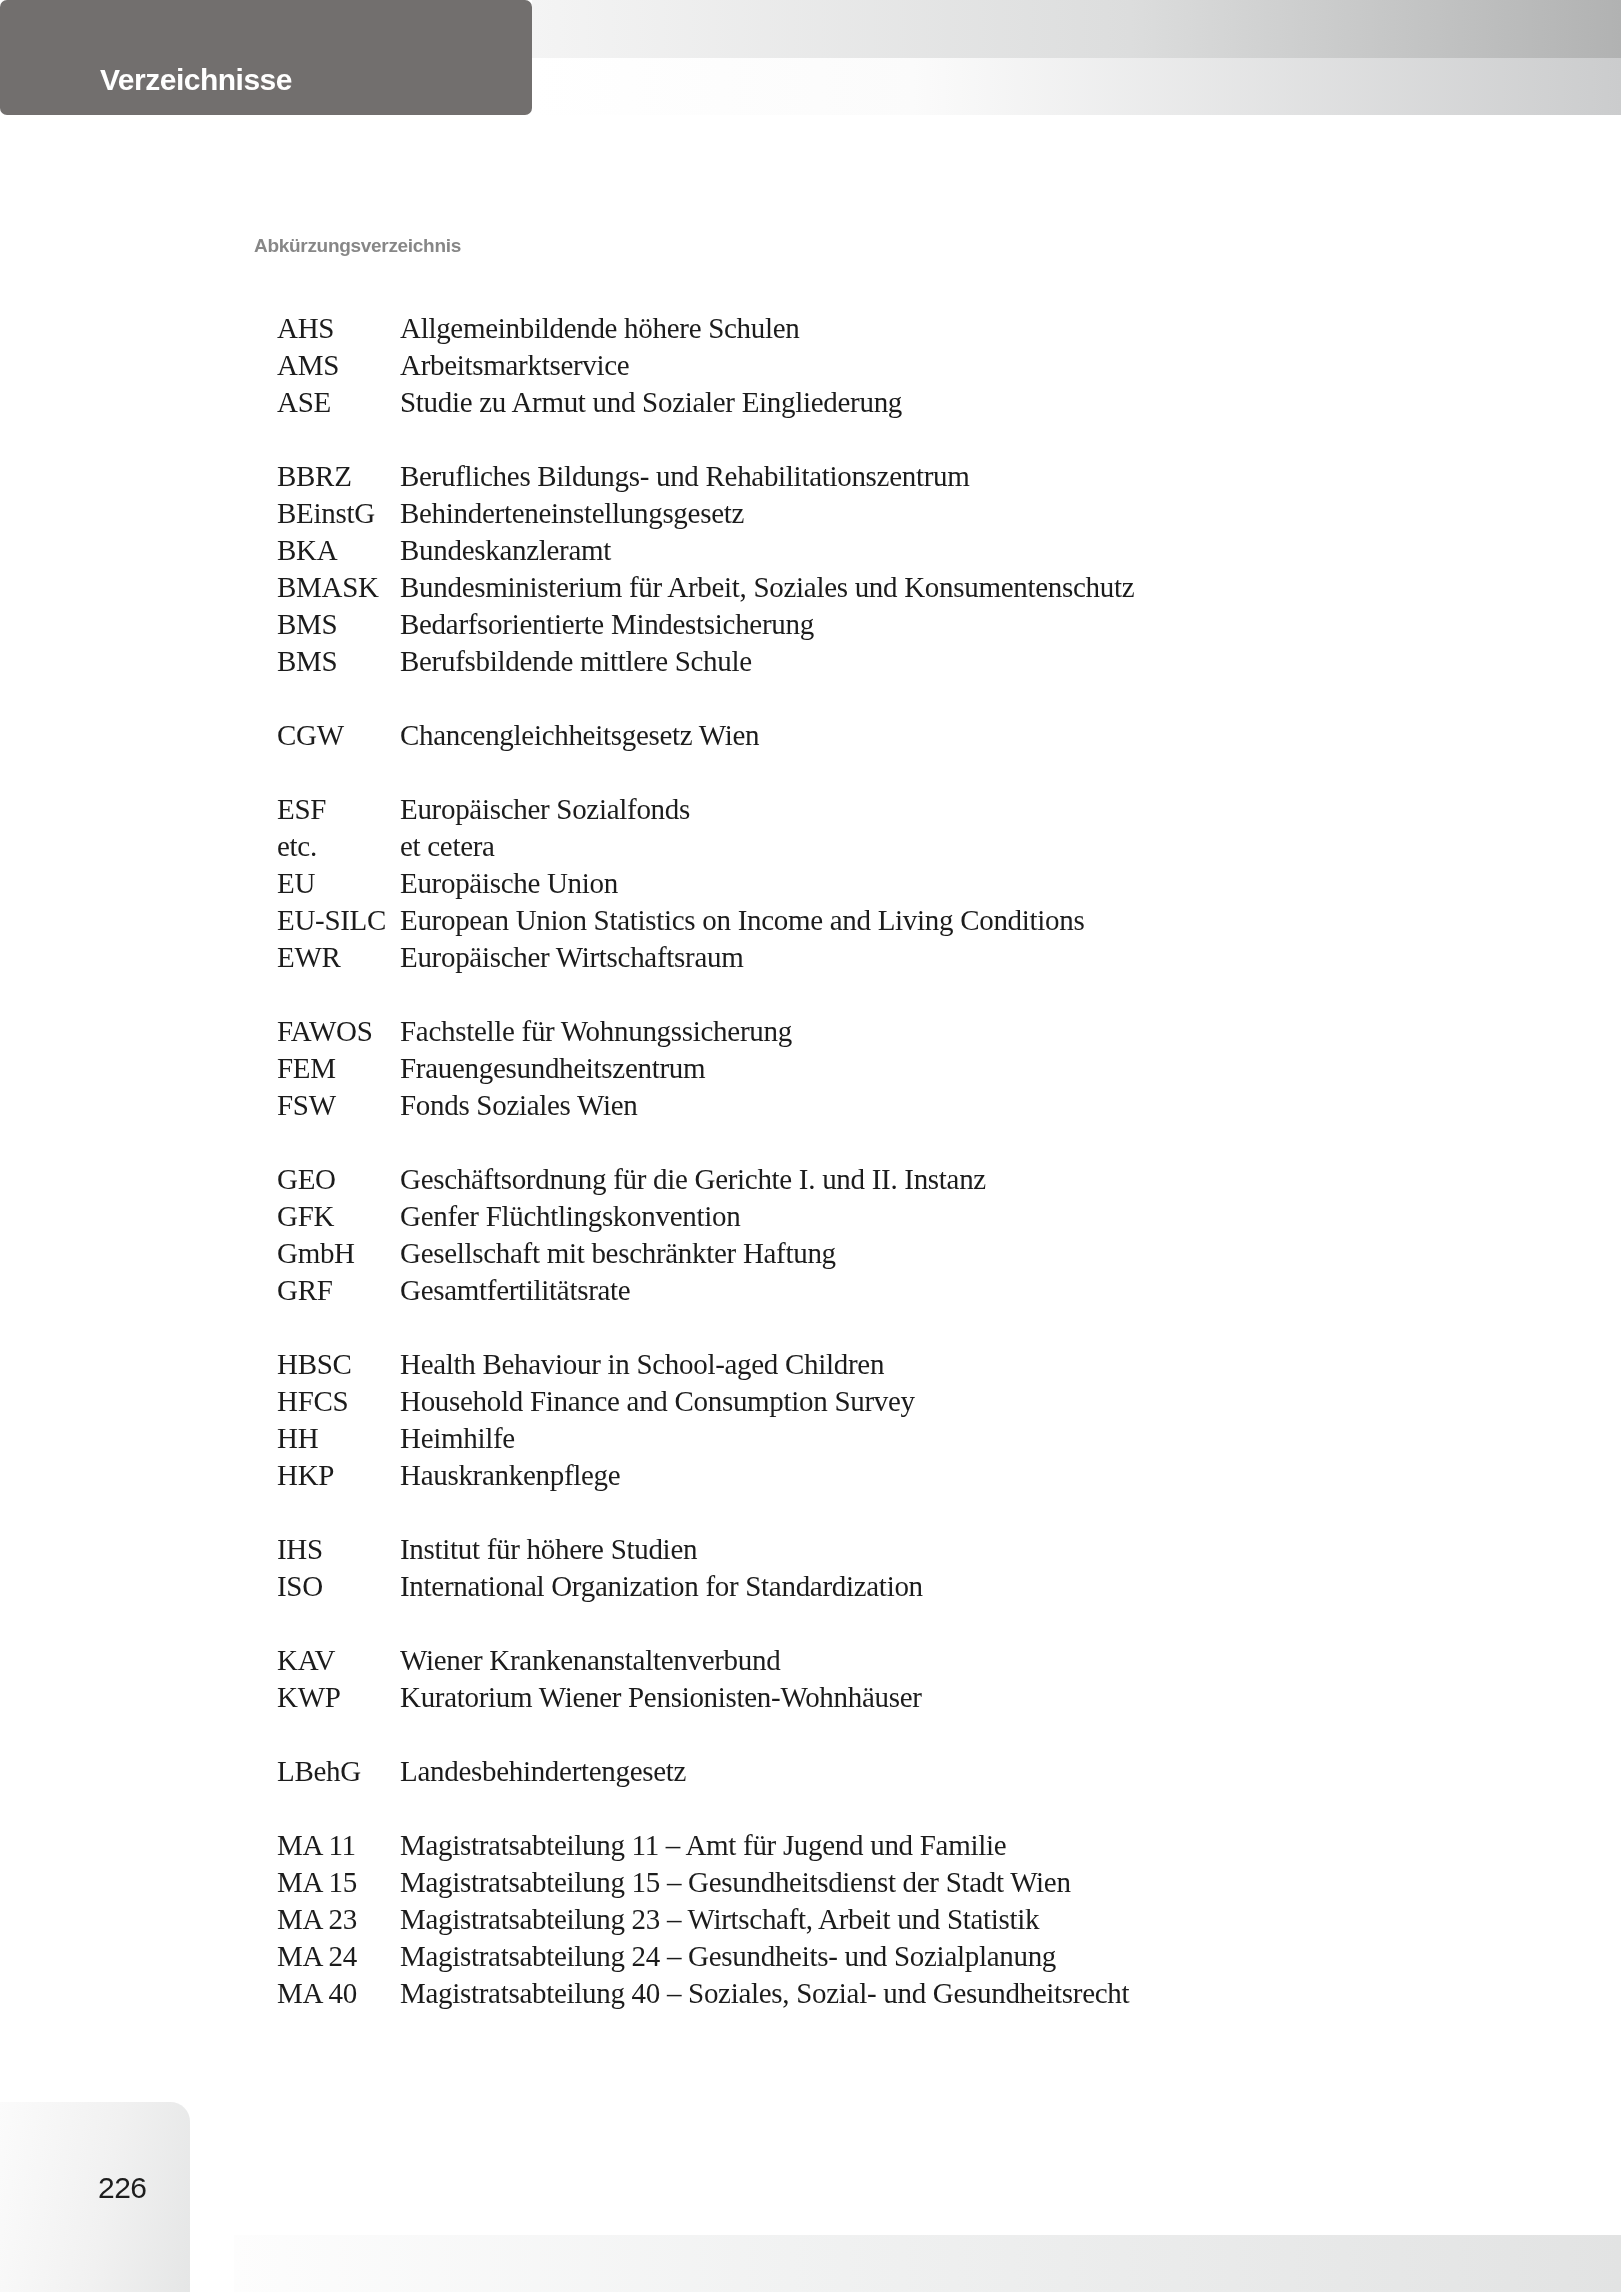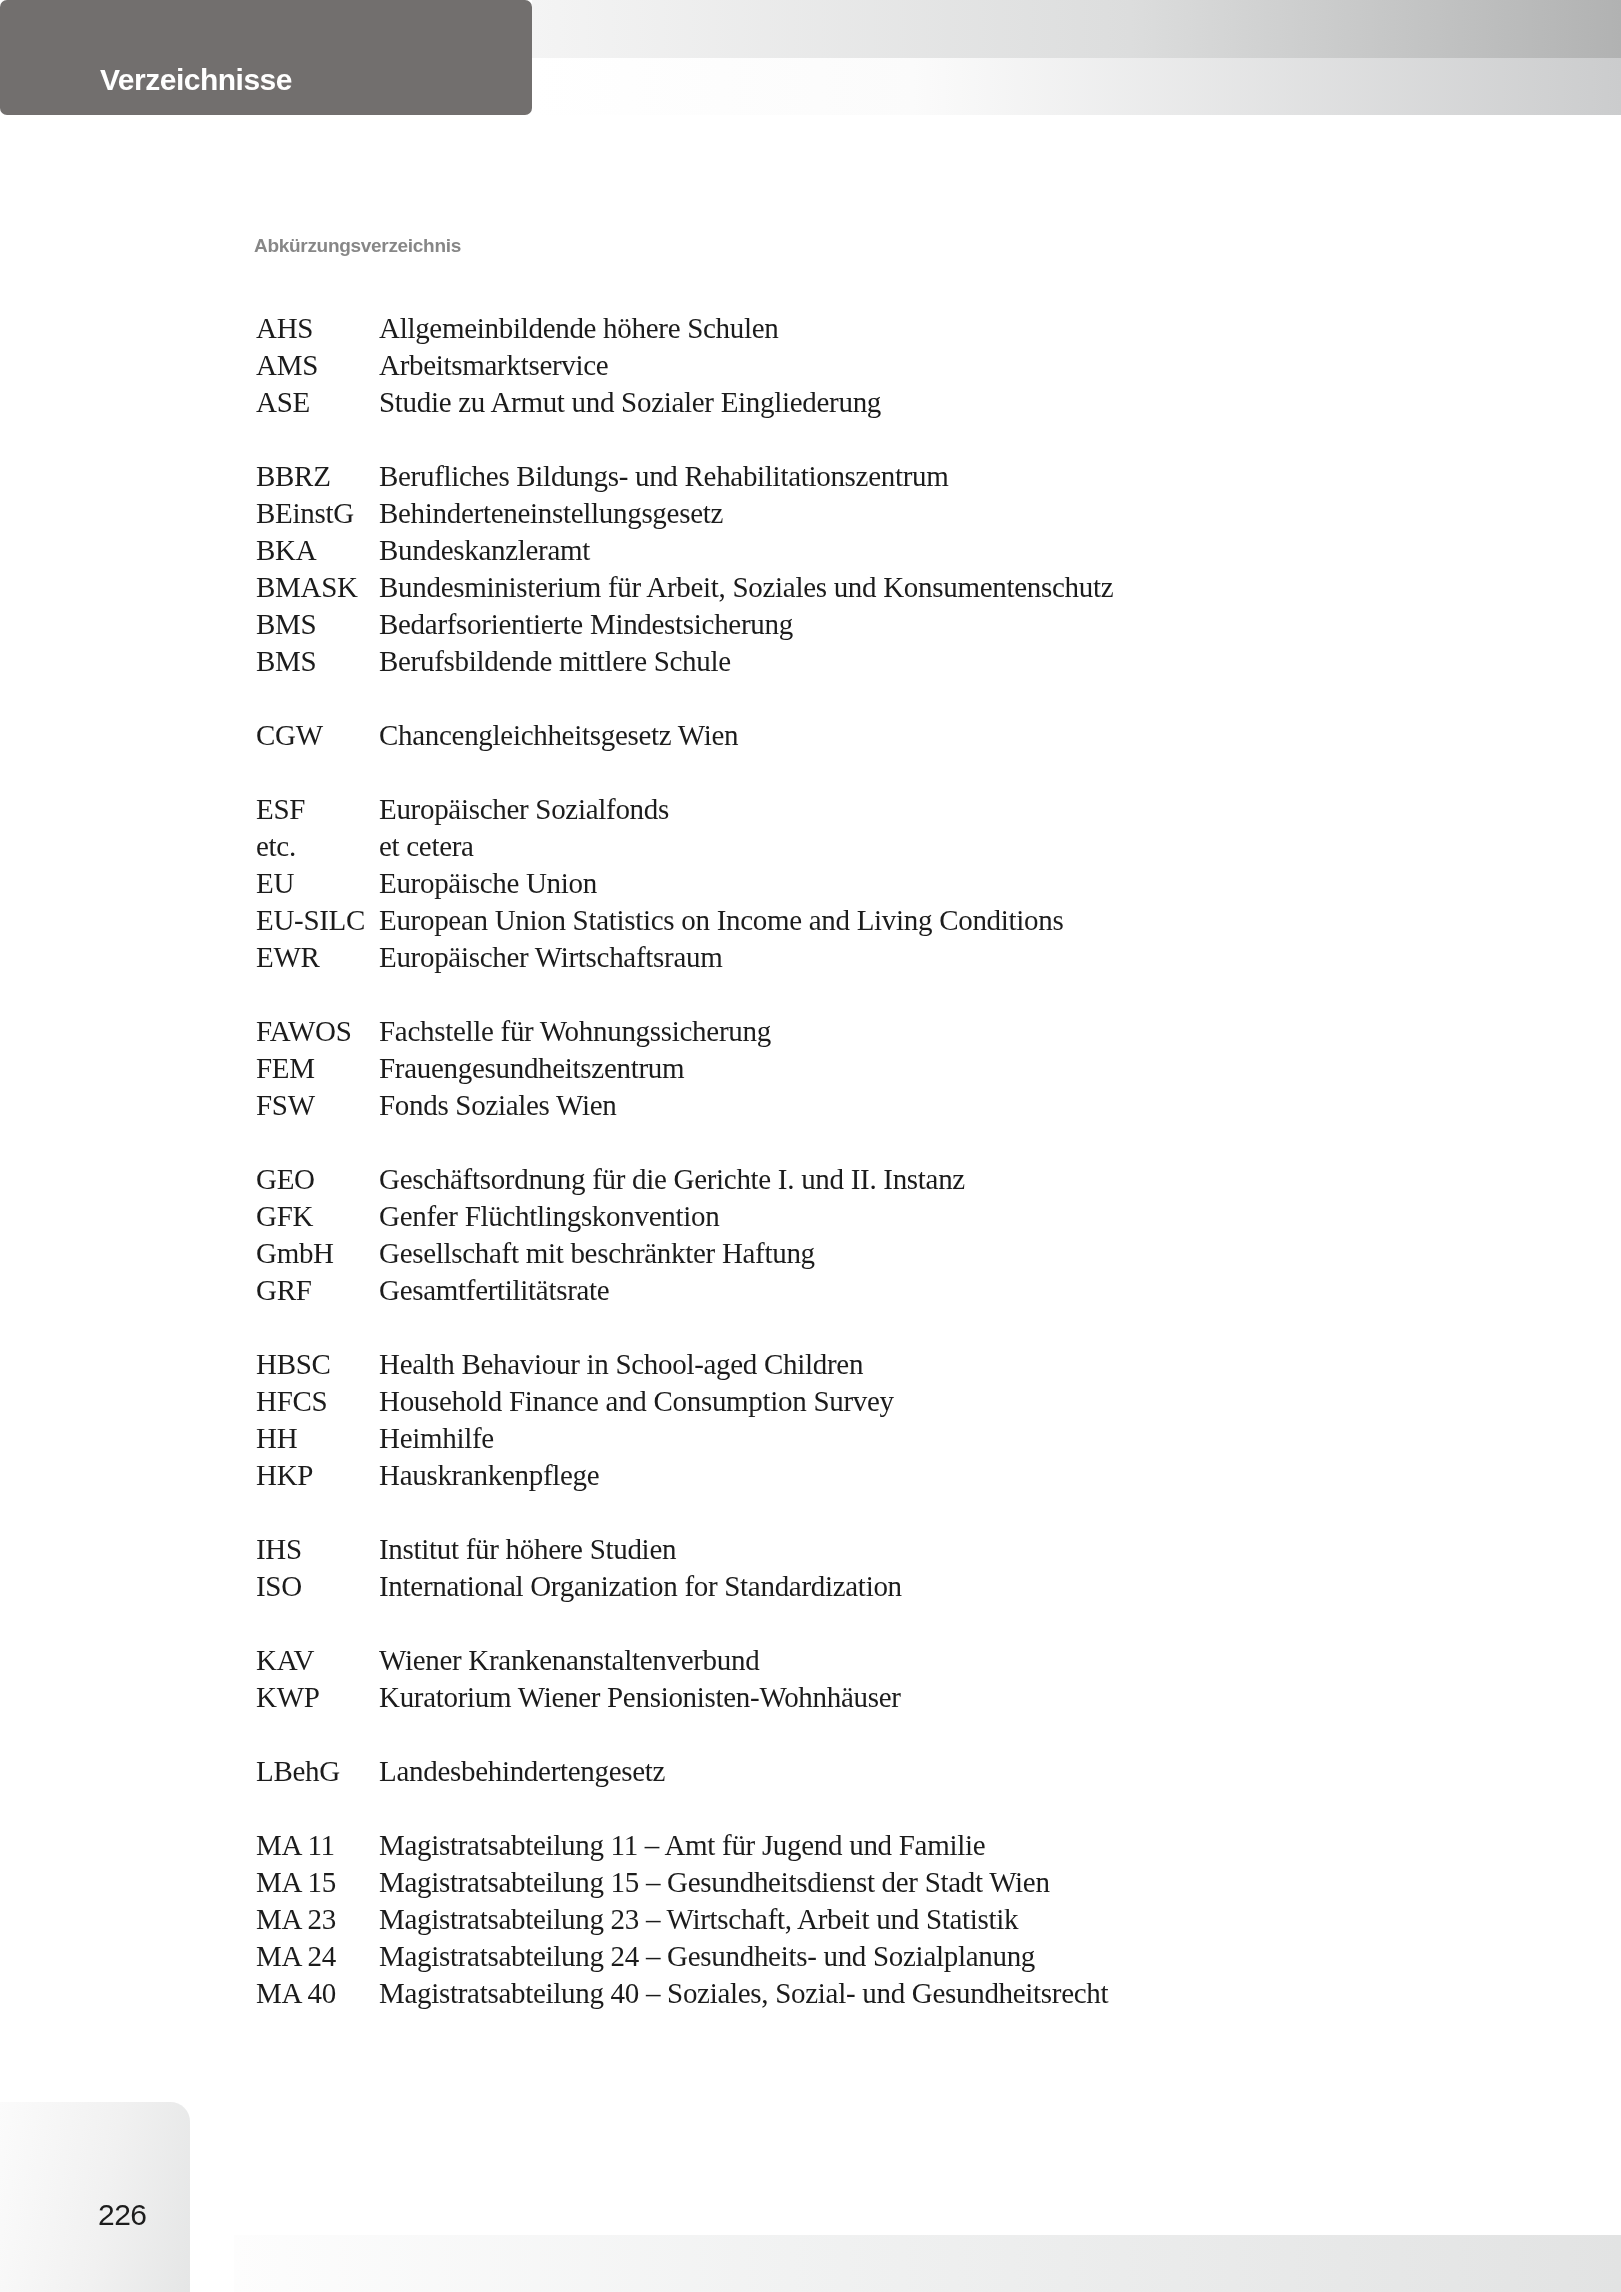--- a/index.html
+++ b/index.html
@@ -72,21 +72,21 @@
 
   
   .abbrev-list {
     position: absolute;
     left: 256px; top: 310px;
     font-family: "Liberation Serif", serif;
     font-size: 29px;
     letter-spacing: -0.3px;
     color: var(--body-text, #1c1c1c);
   }
-  .abbr-group { margin-bottom: 37px; }
+  .abbr-group { margin-bottom: 37px; margin-left: 21px; }
   .abbr-group:last-child { margin-bottom: 0; }
   .abbr-row {
     height: 37px;
     line-height: 37px;
     white-space: nowrap;
   }
   .abbr-key {
     display: inline-block;
     width: 123px;
     vertical-align: top;
@@ -104,21 +104,20 @@
   }
   .page-number {
     position: absolute;
     left: 98px; top: 71px;
     font-family: "Liberation Sans", sans-serif;
     font-weight: 400;
     font-size: 30px;
     line-height: 1;
     letter-spacing: -0.5px;
     color: #1d1d1d;
-    margin-top: 27px;
   }
 
   
   .bottom-strip {
     position: absolute;
     left: 234px; top: 2235px; right: 0;
     height: 58px;
     background: linear-gradient(to right, #fdfdfd 0%, #f1f2f2 40%, #e2e3e3 100%);
     z-index: 1;
   }

